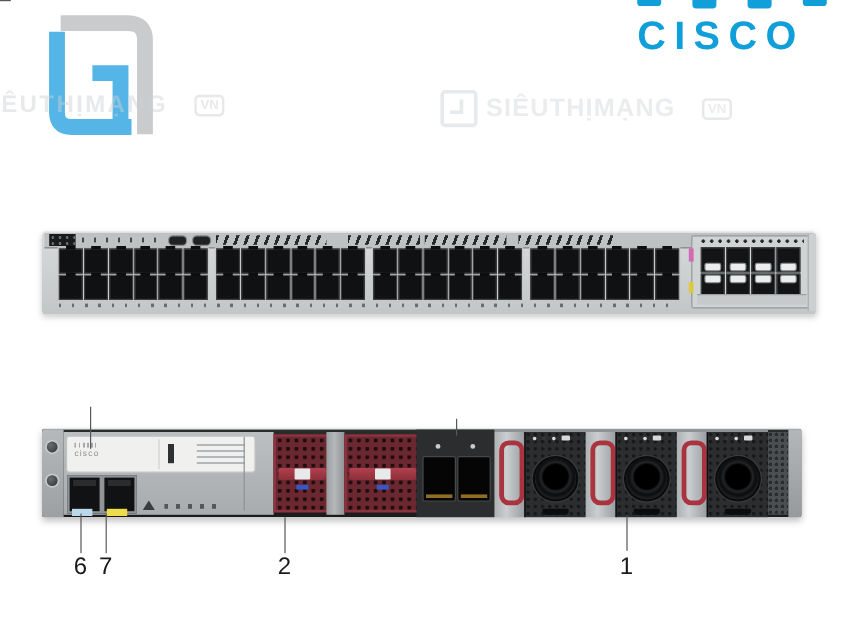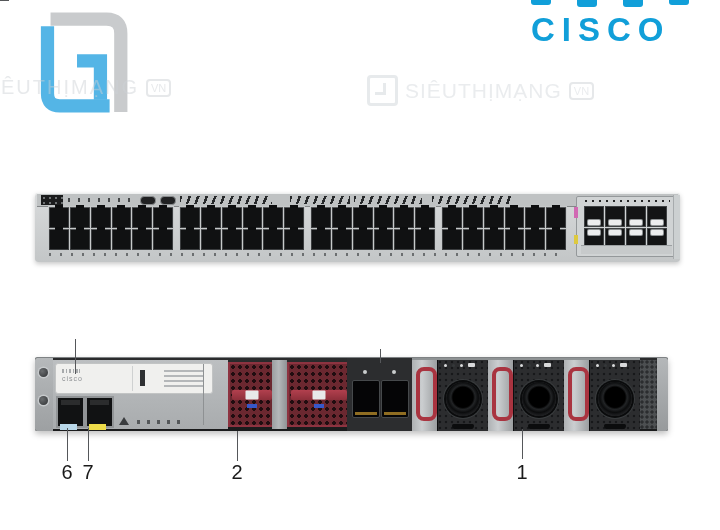--- a/index.html
+++ b/index.html
@@ -4,25 +4,25 @@
 <style>
   html,body{margin:0;padding:0;background:#fff;}
   .stage{position:relative;width:720px;height:530px;background:#fff;overflow:hidden;
          font-family:"Liberation Sans",sans-serif;}
 
   
   .un-logo{position:absolute;left:20px;top:10px;width:112px;height:104px;z-index:2;}
 
   
   .wm{position:absolute;display:flex;align-items:center;gap:7px;z-index:3;
-      color:rgba(205,210,214,.48);font-weight:normal;white-space:nowrap;}
+      color:rgba(205,210,214,.48);font-weight:bold;white-space:nowrap;}
   .wm-left{left:1px;top:76px;font-size:20px;letter-spacing:2px;}
   .wm-center{left:367px;top:75px;font-size:21px;letter-spacing:1px;color:rgba(208,213,217,.45);}
   .wm-chip{font-size:11px;letter-spacing:0;border:2px solid rgba(205,210,214,.5);
-           border-radius:4px;padding:0 3px;line-height:14px;}
+           border-radius:4px;padding:0 3px;line-height:14px;margin-left:15px;}
   .wm-glyph{width:25px;height:25px;border:3px solid rgba(208,213,217,.5);border-radius:4px;
             position:relative;flex:0 0 auto;}
   .wm-glyph::after{content:"";position:absolute;left:5px;top:5px;width:8px;height:9px;
             border:3px solid rgba(208,213,217,.5);border-top:none;border-left:none;}
 
   
   .cisco{position:absolute;left:531px;top:11px;z-index:2;color:var(--cisco-blue,#119fd9);
          font-size:33px;font-weight:bold;letter-spacing:7px;}
   .bridge{position:absolute;top:0;background:var(--cisco-blue,#119fd9);border-radius:0 0 3px 3px;}
   .b1{left:531px;width:20px;height:5px;} .b2{left:577px;width:20px;height:7px;}

